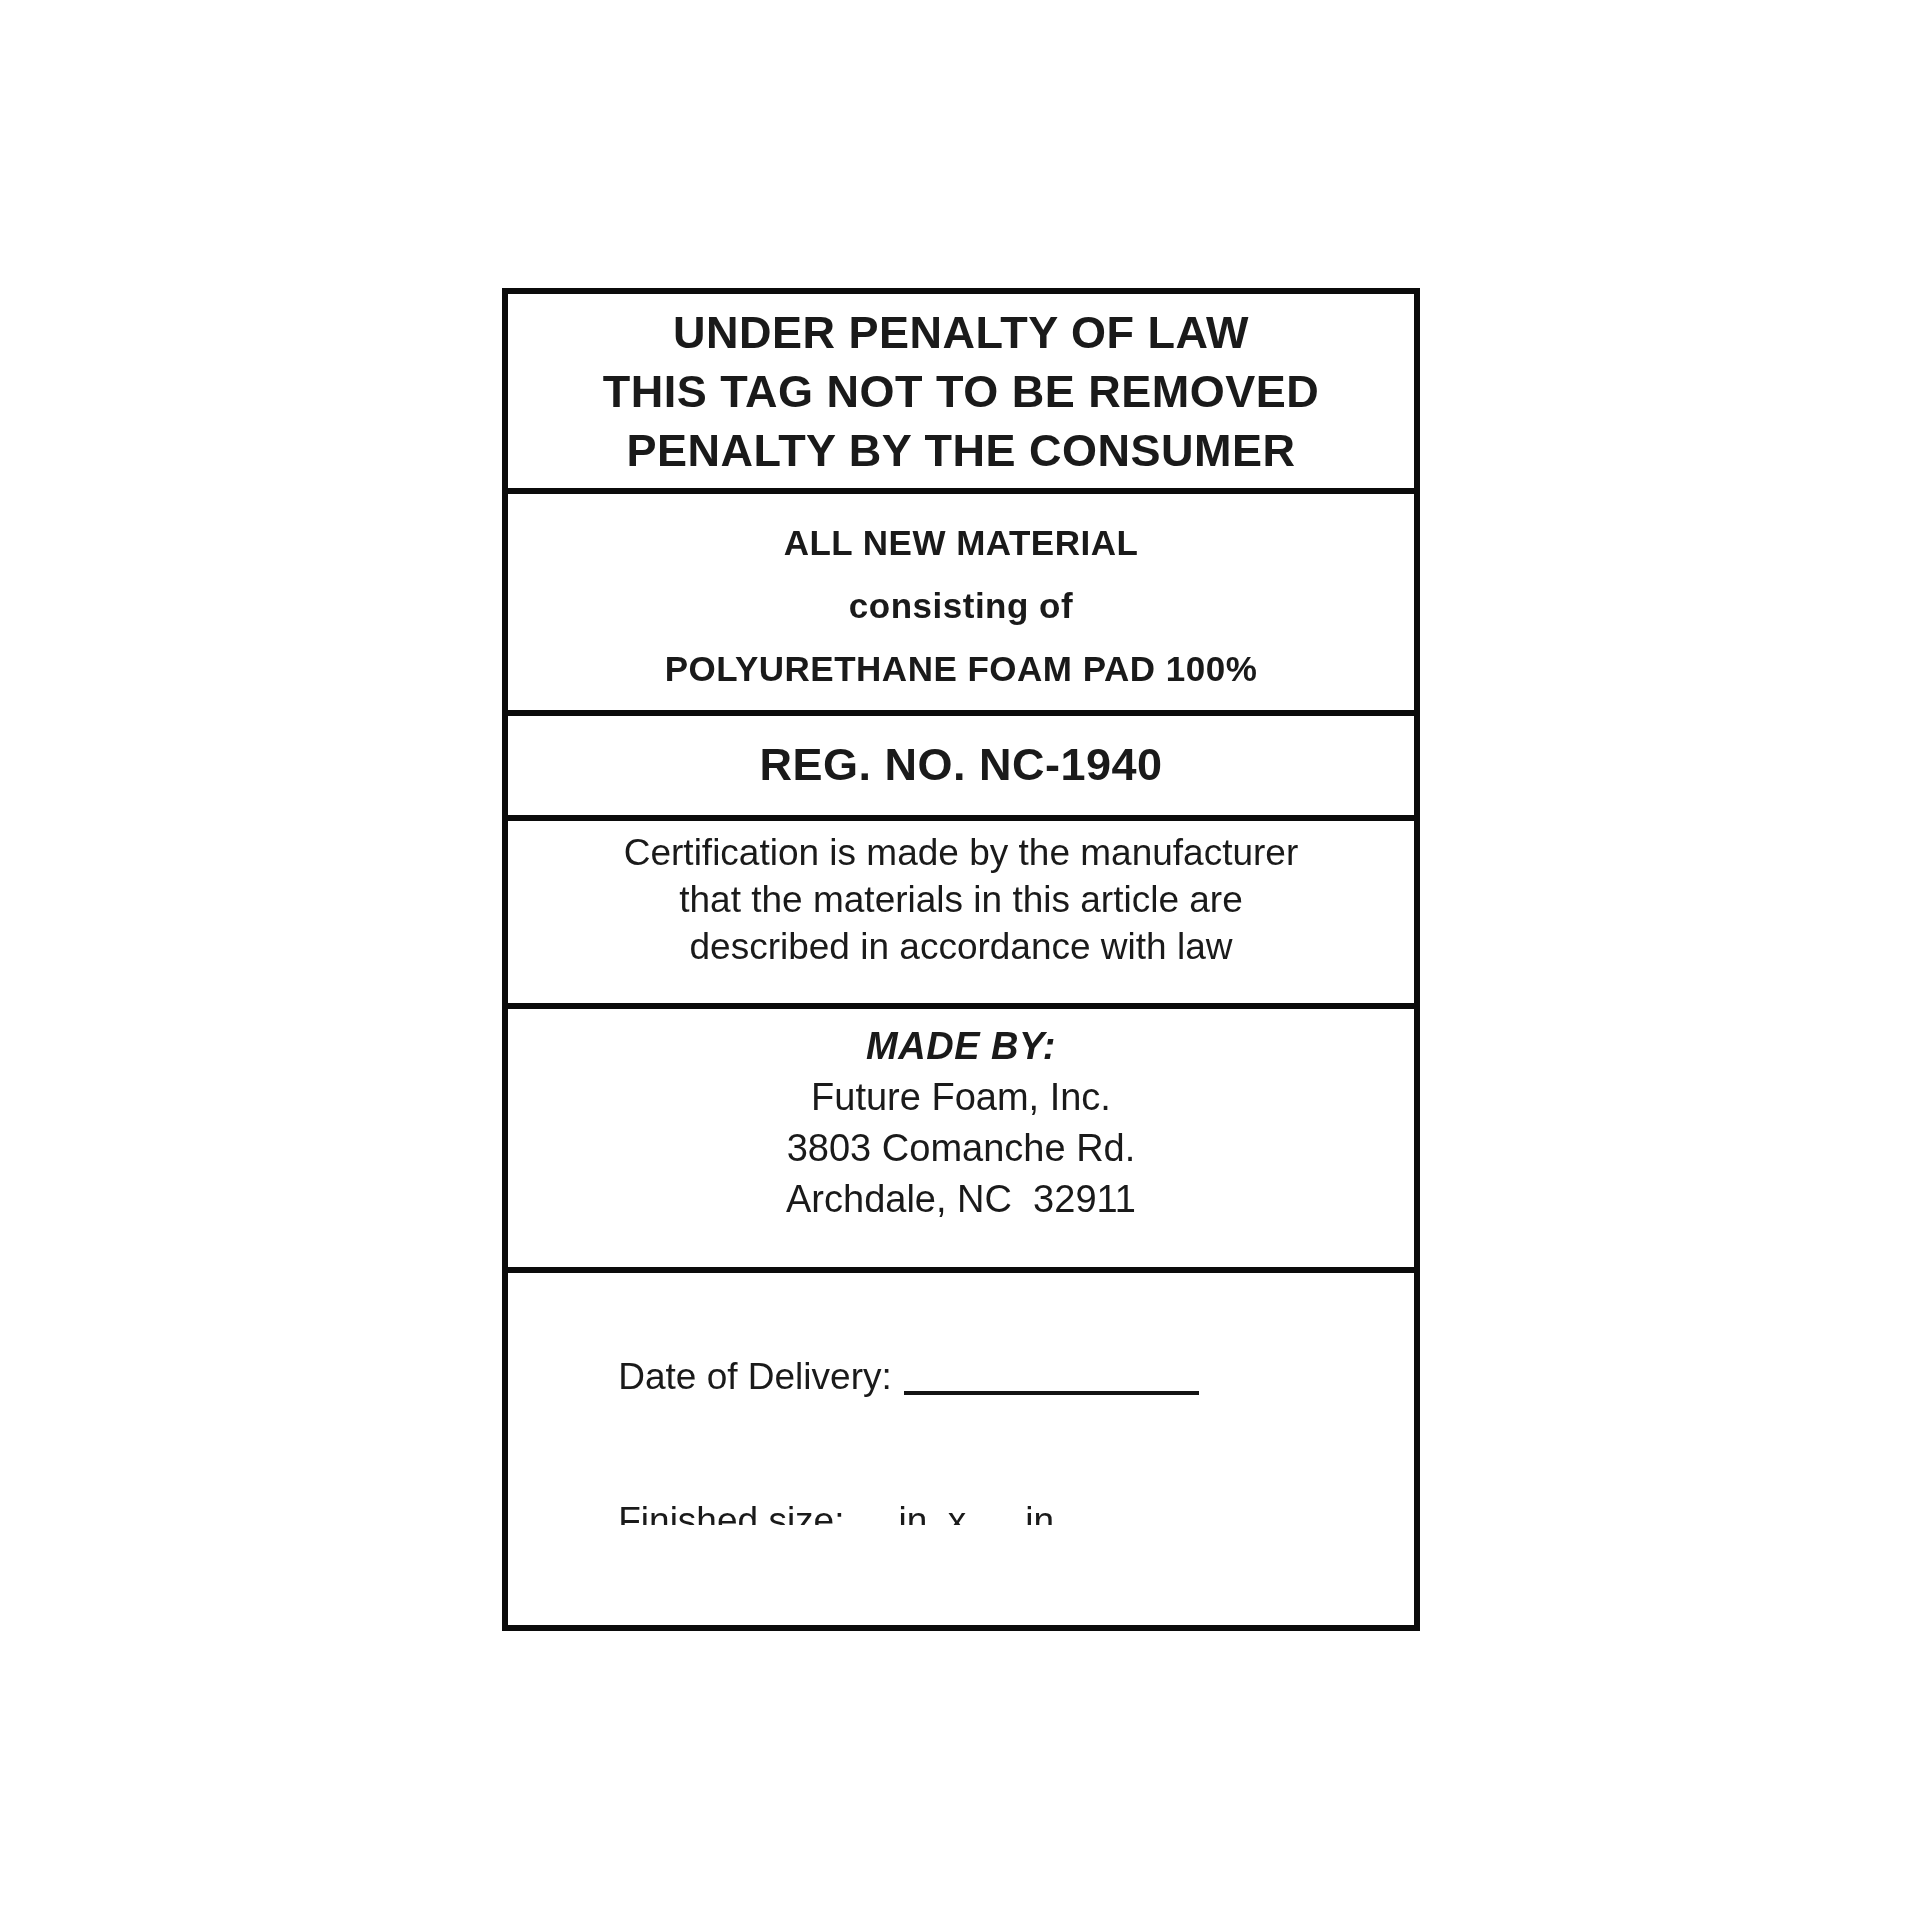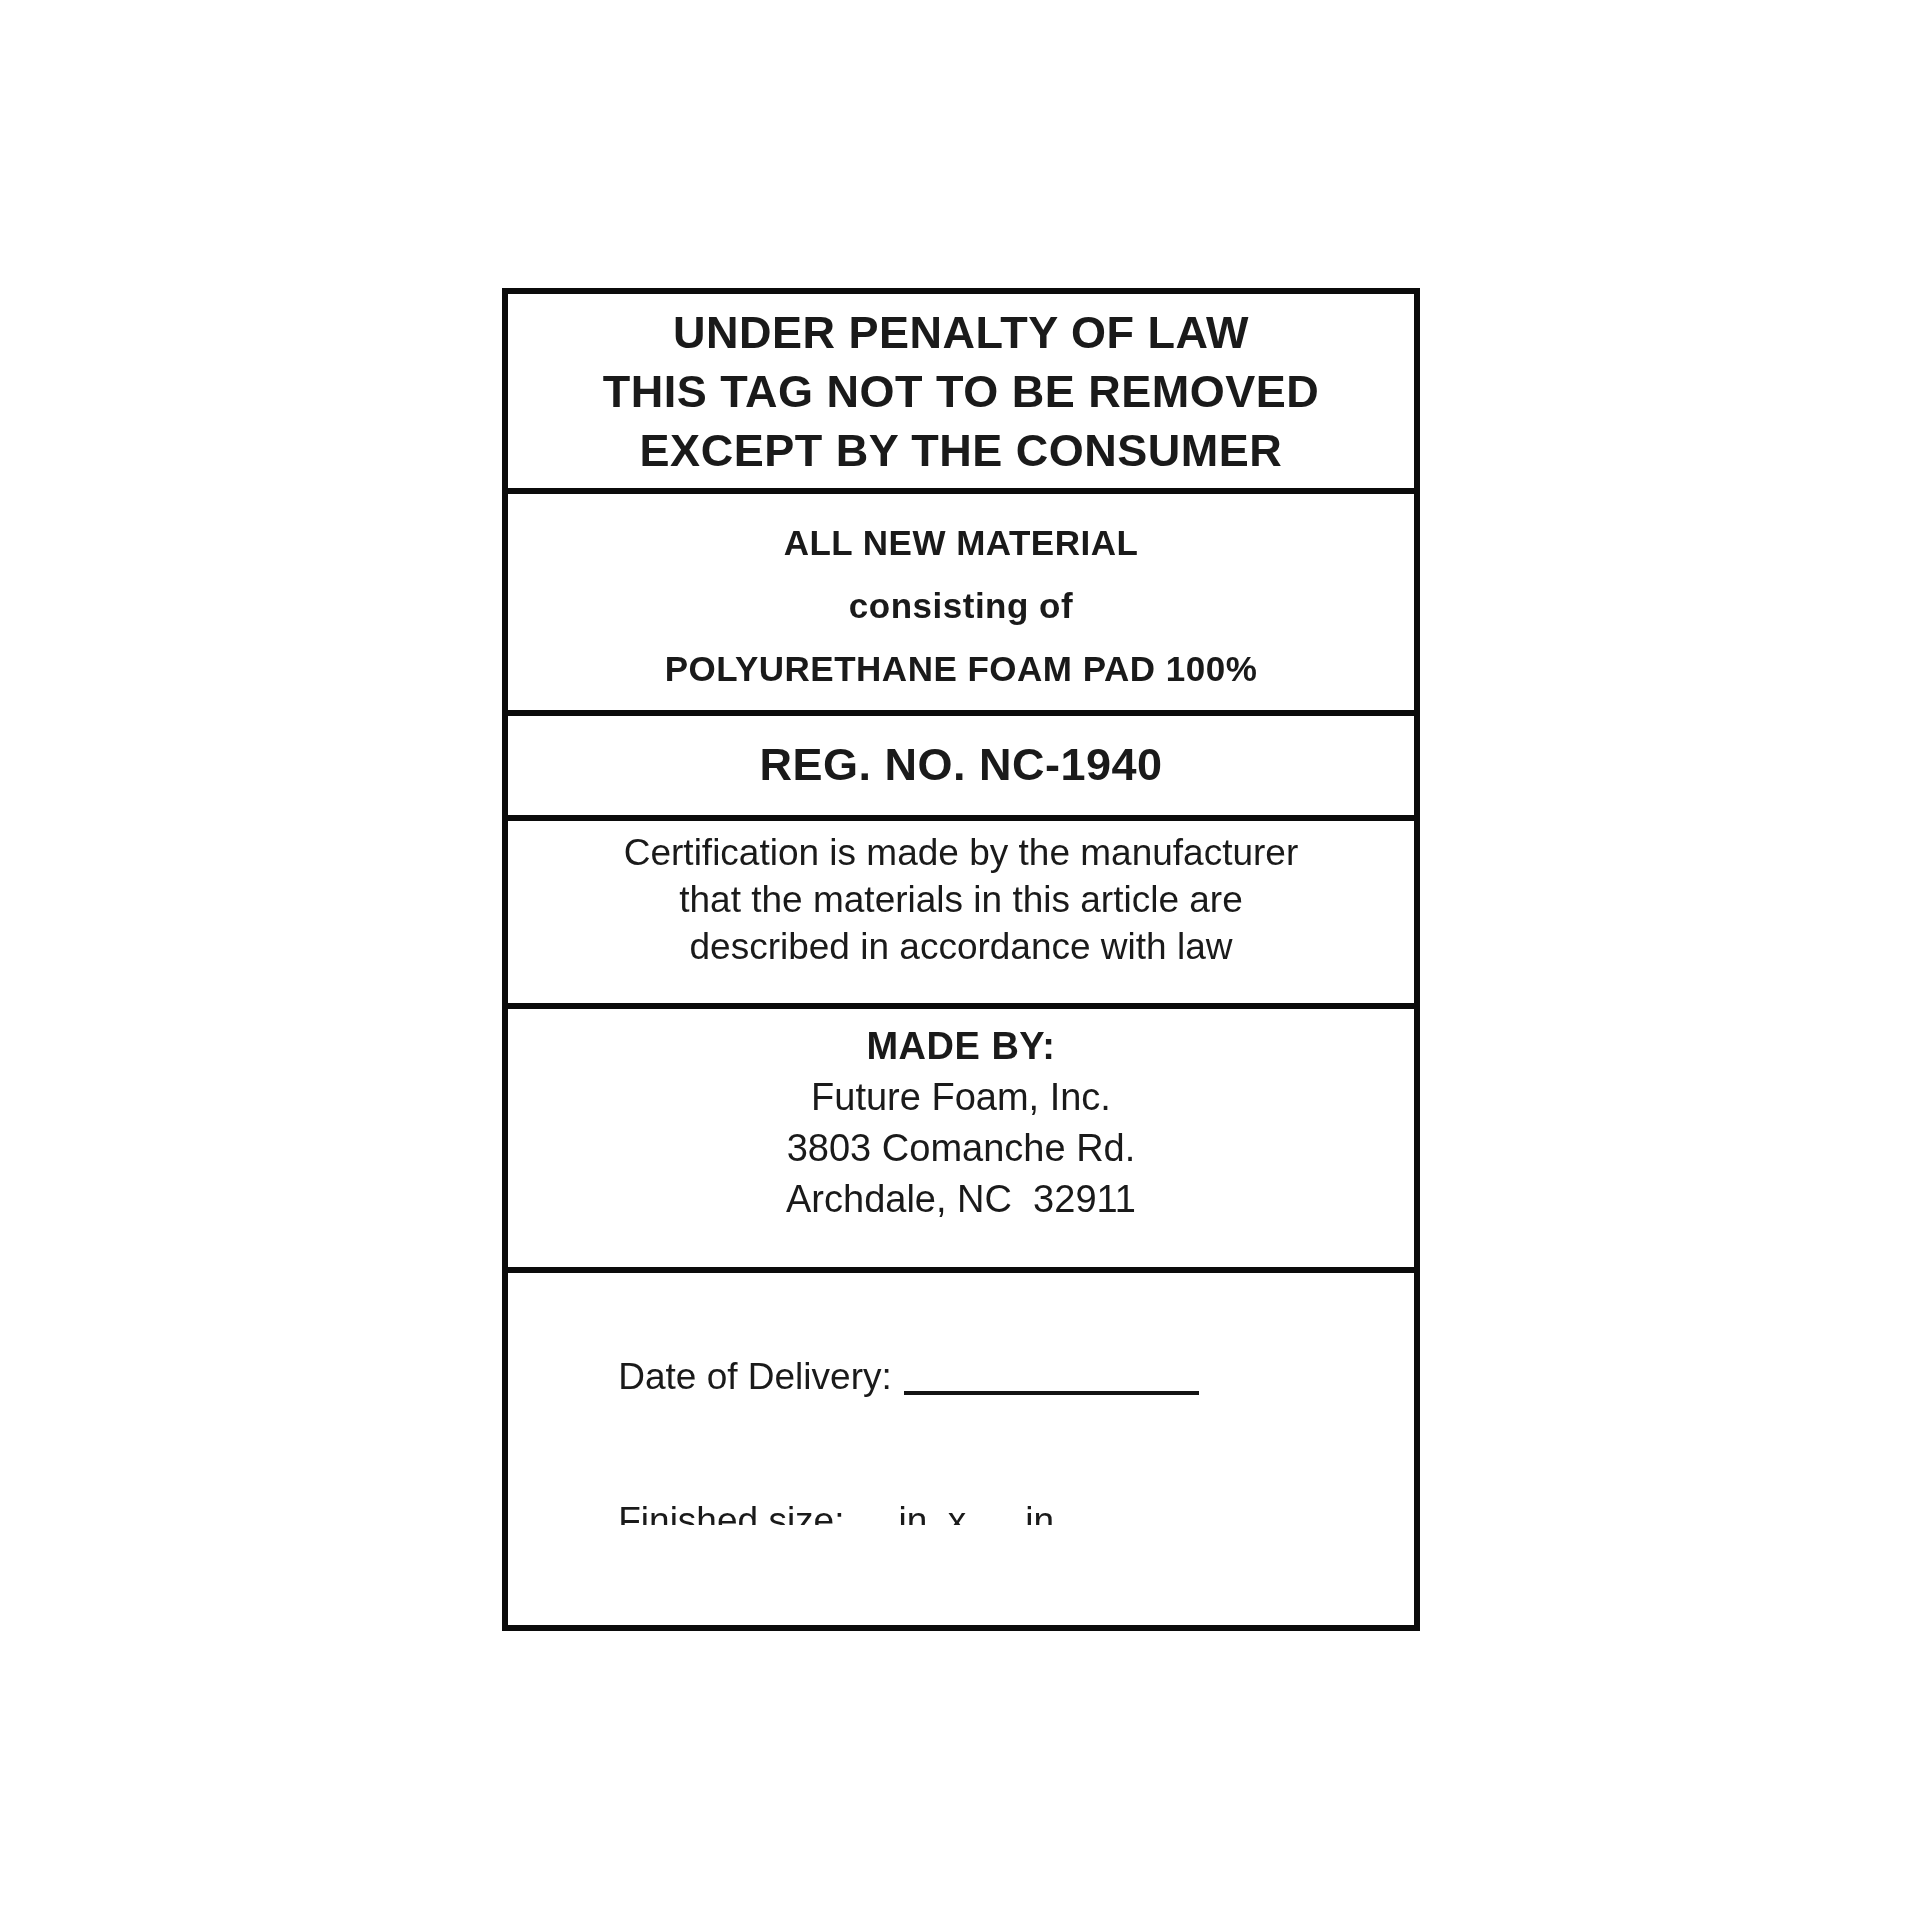--- a/index.html
+++ b/index.html
@@ -47,21 +47,21 @@
   
   .s3 { height: 105px; }
   .s3 .line { font-weight: bold; font-size: 45px; line-height: 98px; letter-spacing: 0.5px; text-align: center; }
 
   
   .s4 { height: 188px; padding-top: 8px; }
   .s4 .line { font-size: 37px; line-height: 47px; }
 
   
   .s5 { height: 264px; padding-top: 12px; }
-  .s5 .heading { font-weight: bold; font-size: 45px; line-height: 57px; letter-spacing: 0.5px; }
+  .s5 .heading { font-weight: bold; font-size: 45px; line-height: 57px; letter-spacing: 0.5px; font-style: italic; }
   .s5 .line { font-size: 38px; line-height: 51px; }
 
   
   .s6 { height: 252px; padding-top: 32px; border-radius: 13px; }
   .s6 .fill {
     text-align: left;
     padding-left: 28px;
     font-size: 37px;
     line-height: 48px;
   }
@@ -79,21 +79,21 @@
   .sp-b { margin-left: 59px; }
 </style>
 </head>
 <body>
 
 <div class="tag">
 
   <section class="s1">
     <div class="line">UNDER PENALTY OF LAW</div>
     <div class="line">THIS TAG NOT TO BE REMOVED</div>
-    <div class="line">EXCEPT BY THE CONSUMER</div>
+    <div class="line">PENALTY BY THE CONSUMER</div>
   </section>
 
   <section class="s2">
     <div class="line">ALL NEW MATERIAL</div>
     <div class="line">consisting of</div>
     <div class="line">POLYURETHANE FOAM PAD 100%</div>
   </section>
 
   <section class="s3">
     <div class="line">REG. NO. NC-1940</div>

